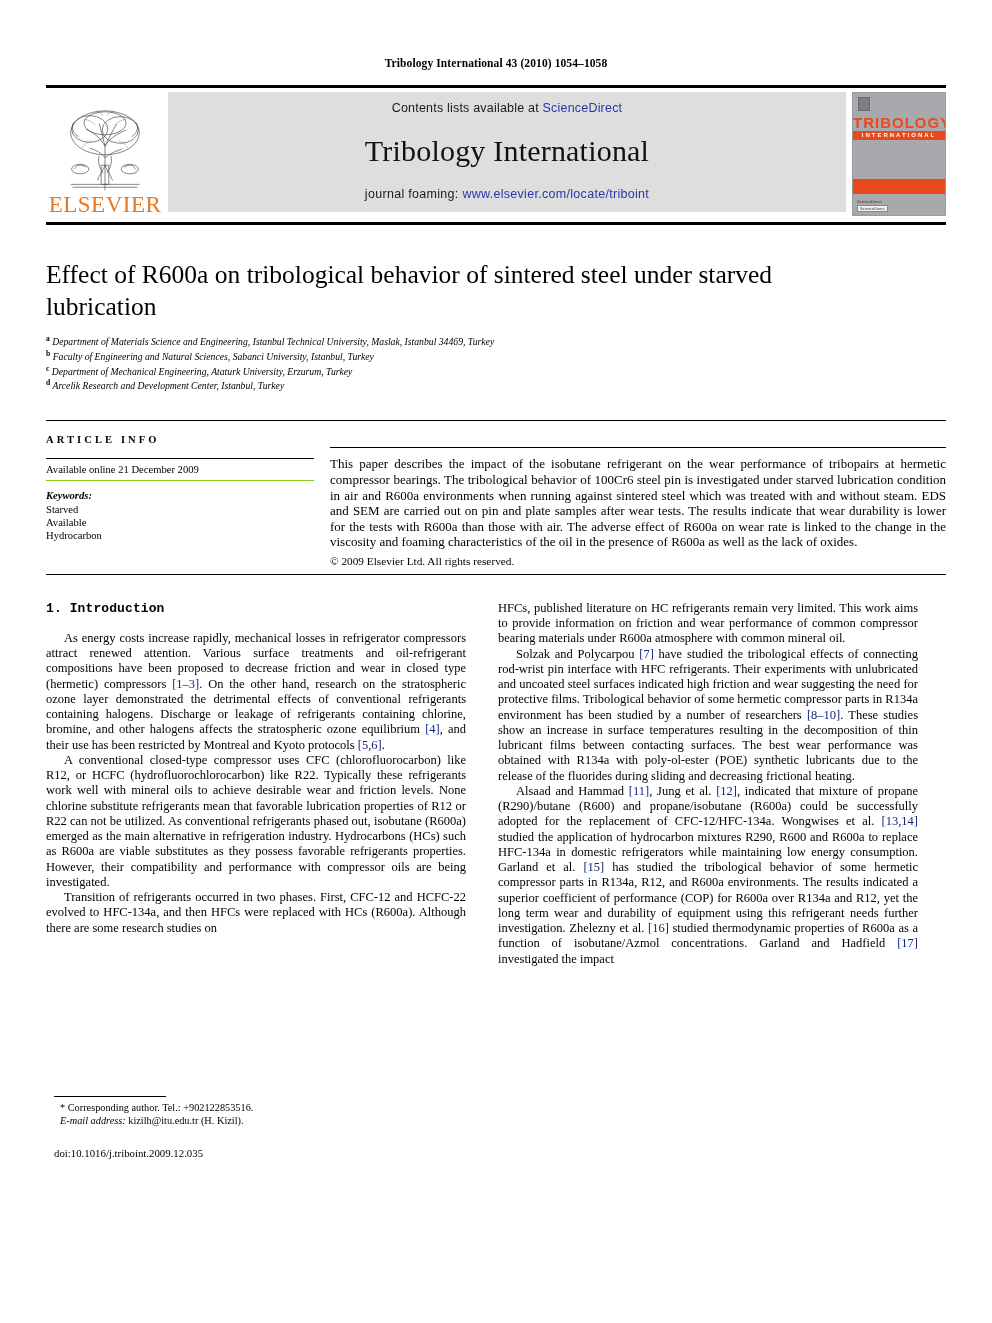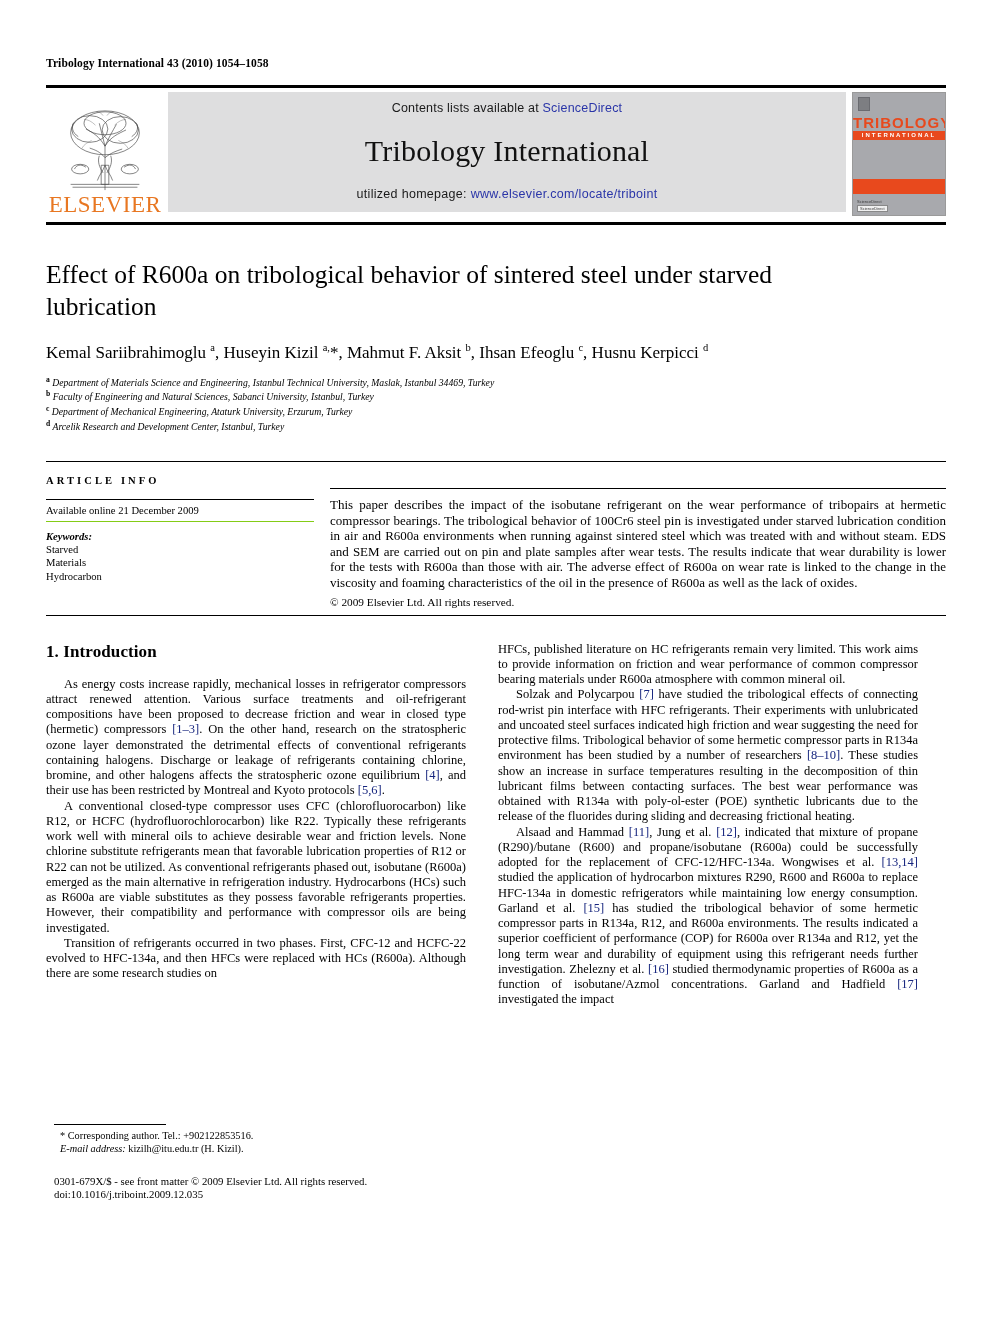--- a/index.html
+++ b/index.html
@@ -18,20 +18,21 @@
   .page {
     position: relative;
     width: 992px;
     height: 1323px;
     box-sizing: border-box;
     padding: 0 46px;
   }
 
   
   .running-head {
+    text-align: center;
     font-size: 11.5px;
     font-weight: bold;
     letter-spacing: 0.1px;
     padding-top: 57px;
     font-family: "Liberation Serif", serif;
   }
 
   
   .masthead {
     margin-top: 16px;
@@ -225,22 +226,22 @@
   .info-bottom-rule { border-top: 1.5px solid #000; margin-top: 7px; }
 
   
   .body-cols {
     margin-top: 26px;
     display: flex;
     gap: 32px;
   }
   .bcol { width: 420px; flex: 0 0 420px; position: relative; }
   h2.section-title {
-    font-family: Liberation Serif, serif;
-    font-size: 17px;
+    font-family: Liberation Mono, monospace;
+    font-size: 13px;
     font-weight: bold;
     margin: 0 0 15px 0;
     letter-spacing: 0.1px;
   }
   p.body-p {
     margin: 0;
     font-size: 12.5px;
     line-height: 15.25px;
     text-align: justify;
     text-indent: 18px;
@@ -309,57 +310,56 @@
       </svg>
       <div class="elsevier-word">ELSEVIER</div>
     </div>
 
     <div class="journal-band">
       <div class="contents-line">
         <span>Contents lists available at </span><a class="sd-link" href="#" style="text-decoration:none">ScienceDirect</a>
       </div>
       <div class="journal-name">Tribology International</div>
       <div class="homepage-line">
-        <span>utilized homepage: </span><a class="homepage-url" href="#" style="text-decoration:none">www.elsevier.com/locate/triboint</a>
+        <span>journal foaming: </span><a class="homepage-url" href="#" style="text-decoration:none">www.elsevier.com/locate/triboint</a>
       </div>
     </div>
 
     <div class="cover-thumb">
       <div class="cover-topbar"></div>
       <div class="cover-title">TRIBOLOGY</div>
       <div class="cover-sub">INTERNATIONAL</div>
       <div class="cover-band"></div>
       <div class="cover-foot">
         <div>ScienceDirect</div>
         <div class="badge">ScienceDirect</div>
       </div>
     </div>
   </div>
   <div class="masthead-rule"></div>
 
   <div class="title-block">
     <h1 class="article-title">Effect of R600a on tribological behavior of sintered steel under starved lubrication</h1>
-    <div class="authors">Kemal Sariibrahimoglu <sup>a</sup>, Huseyin Kizil <sup>a,</sup>*, Mahmut F. Aksit <sup>b</sup>, Ihsan Efeoglu <sup>c</sup>, Husnu Kerpicci <sup>d</sup></div>
     <div class="affils">
       <div><sup>a</sup> <span>Department of Materials Science and Engineering, Istanbul Technical University, Maslak, Istanbul 34469, Turkey</span></div>
       <div><sup>b</sup> <span>Faculty of Engineering and Natural Sciences, Sabanci University, Istanbul, Turkey</span></div>
       <div><sup>c</sup> <span>Department of Mechanical Engineering, Ataturk University, Erzurum, Turkey</span></div>
       <div><sup>d</sup> <span>Arcelik Research and Development Center, Istanbul, Turkey</span></div>
     </div>
   </div>
 
   <div class="info-wrap">
     <div class="col-info">
       <div class="sec-head">ARTICLE INFO</div>
       <div class="info-rule-top"></div>
       <div class="history">Available online 21 December 2009</div>
       <div class="keywords">
         <div class="kw-label">Keywords:</div>
         <div>Starved</div>
-        <div>Materials</div>
+        <div>Available</div>
         <div>Hydrocarbon</div>
       </div>
     </div>
     <div class="col-abs">
       <div class="abs-rule-top"></div>
       <div class="abstract-text">This paper describes the impact of the isobutane refrigerant on the wear performance of tribopairs at hermetic compressor bearings. The tribological behavior of 100Cr6 steel pin is investigated under starved lubrication condition in air and R600a environments when running against sintered steel which was treated with and without steam. EDS and SEM are carried out on pin and plate samples after wear tests. The results indicate that wear durability is lower for the tests with R600a than those with air. The adverse effect of R600a on wear rate is linked to the change in the viscosity and foaming characteristics of the oil in the presence of R600a as well as the lack of oxides.</div>
       <div class="copyright">© 2009 Elsevier Ltd. All rights reserved.</div>
     </div>
   </div>
   <div class="info-bottom-rule"></div>
@@ -370,21 +370,20 @@
       <h2 class="section-title">1. Introduction</h2>
       <p class="body-p">As energy costs increase rapidly, mechanical losses in refrigerator compressors attract renewed attention. Various surface treatments and oil-refrigerant compositions have been proposed to decrease friction and wear in closed type (hermetic) compressors <span class="ref">[1–3]</span>. On the other hand, research on the stratospheric ozone layer demonstrated the detrimental effects of conventional refrigerants containing halogens. Discharge or leakage of refrigerants containing chlorine, bromine, and other halogens affects the stratospheric ozone equilibrium <span class="ref">[4]</span>, and their use has been restricted by Montreal and Kyoto protocols <span class="ref">[5,6]</span>.</p>
       <p class="body-p">A conventional closed-type compressor uses CFC (chlorofluorocarbon) like R12, or HCFC (hydrofluorochlorocarbon) like R22. Typically these refrigerants work well with mineral oils to achieve desirable wear and friction levels. None chlorine substitute refrigerants mean that favorable lubrication properties of R12 or R22 can not be utilized. As conventional refrigerants phased out, isobutane (R600a) emerged as the main alternative in refrigeration industry. Hydrocarbons (HCs) such as R600a are viable substitutes as they possess favorable refrigerants properties. However, their compatibility and performance with compressor oils are being investigated.</p>
       <p class="body-p">Transition of refrigerants occurred in two phases. First, CFC-12 and HCFC-22 evolved to HFC-134a, and then HFCs were replaced with HCs (R600a). Although there are some research studies on</p>
 
       <div class="footnote-zone">
         <div class="fn-rule"></div>
         <div class="fn-line">* Corresponding author. Tel.: +902122853516.</div>
         <div class="fn-line"><span class="fn-em">E-mail address:</span><span> kizilh@itu.edu.tr (H. Kizil).</span></div>
         <div class="issn-block">
-          <div>0301-679X/$ - see front matter © 2009 Elsevier Ltd. All rights reserved.</div>
           <div>doi:10.1016/j.triboint.2009.12.035</div>
         </div>
       </div>
     </div>
 
     <div class="bcol">
       <p class="body-p no-indent">HFCs, published literature on HC refrigerants remain very limited. This work aims to provide information on friction and wear performance of common compressor bearing materials under R600a atmosphere with common mineral oil.</p>
       <p class="body-p">Solzak and Polycarpou <span class="ref">[7]</span> have studied the tribological effects of connecting rod-wrist pin interface with HFC refrigerants. Their experiments with unlubricated and uncoated steel surfaces indicated high friction and wear suggesting the need for protective films. Tribological behavior of some hermetic compressor parts in R134a environment has been studied by a number of researchers <span class="ref">[8–10]</span>. These studies show an increase in surface temperatures resulting in the decomposition of thin lubricant films between contacting surfaces. The best wear performance was obtained with R134a with poly-ol-ester (POE) synthetic lubricants due to the release of the fluorides during sliding and decreasing frictional heating.</p>
       <p class="body-p">Alsaad and Hammad <span class="ref">[11]</span>, Jung et al. <span class="ref">[12]</span>, indicated that mixture of propane (R290)/butane (R600) and propane/isobutane (R600a) could be successfully adopted for the replacement of CFC-12/HFC-134a. Wongwises et al. <span class="ref">[13,14]</span> studied the application of hydrocarbon mixtures R290, R600 and R600a to replace HFC-134a in domestic refrigerators while maintaining low energy consumption. Garland et al. <span class="ref">[15]</span> has studied the tribological behavior of some hermetic compressor parts in R134a, R12, and R600a environments. The results indicated a superior coefficient of performance (COP) for R600a over R134a and R12, yet the long term wear and durability of equipment using this refrigerant needs further investigation. Zhelezny et al. <span class="ref">[16]</span> studied thermodynamic properties of R600a as a function of isobutane/Azmol concentrations. Garland and Hadfield <span class="ref">[17]</span> investigated the impact</p>
     </div>

